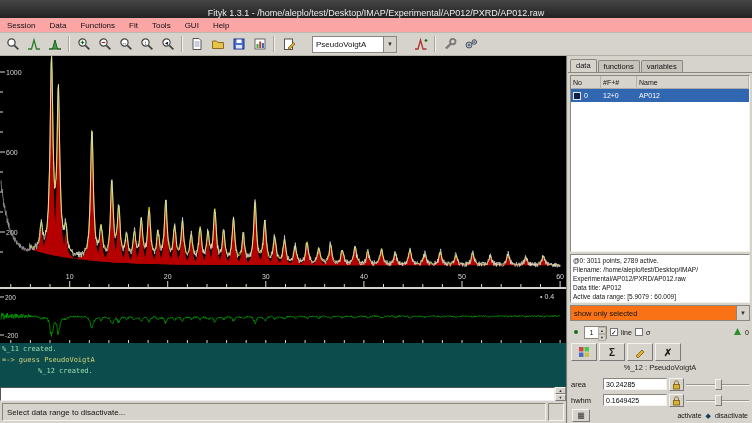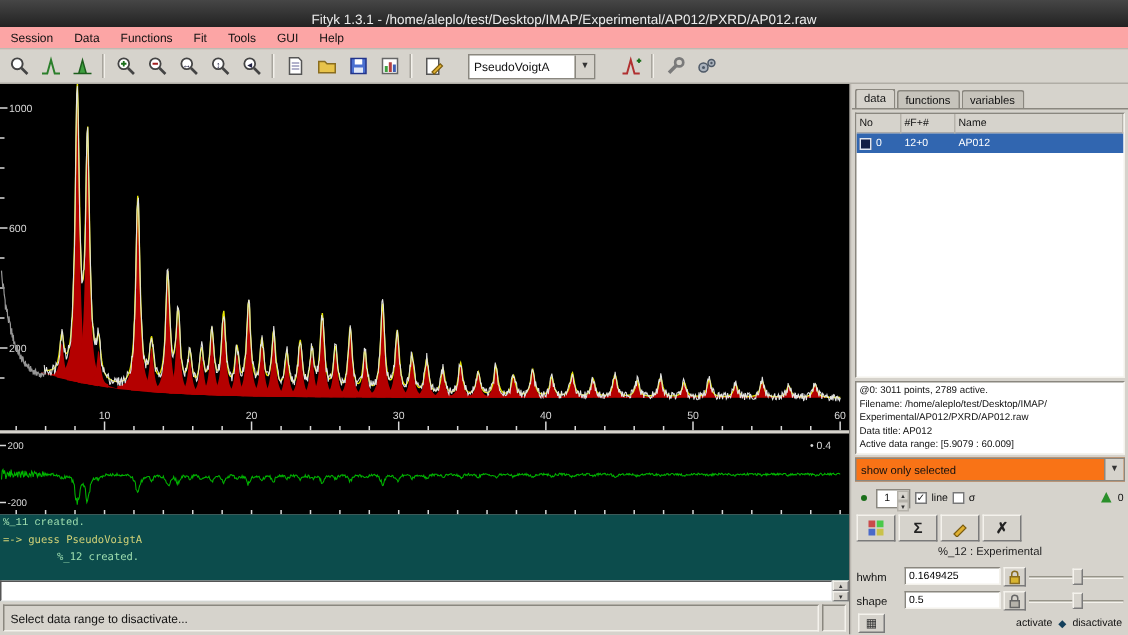--- a/index.html
+++ b/index.html
@@ -338,21 +338,21 @@
             <line x1="481.6" y1="54" x2="481.6" y2="51" stroke="#d8d8d8"></line>
             <line x1="501.2" y1="54" x2="501.2" y2="51" stroke="#d8d8d8"></line>
             <line x1="520.9" y1="54" x2="520.9" y2="51" stroke="#d8d8d8"></line>
             <line x1="540.5" y1="54" x2="540.5" y2="51" stroke="#d8d8d8"></line>
             <line x1="560.1" y1="54" x2="560.1" y2="51" stroke="#d8d8d8"></line>
             <polyline points="1.0,30.7 1.5,24.8 2.0,24.0 2.5,26.9 3.0,24.6 3.5,26.9 3.9,30.3 4.4,28.4 4.9,26.0 5.4,26.5 5.9,28.5 6.4,25.2 6.9,29.2 7.4,24.0 7.9,27.5 8.4,27.1 8.8,28.9 9.3,28.4 9.8,26.3 10.3,27.9 10.8,27.6 11.3,25.5 11.8,29.2 12.3,25.8 12.8,25.6 13.3,27.2 13.8,29.5 14.2,25.8 14.7,26.9 15.2,24.8 15.7,28.9 16.2,28.5 16.7,24.9 17.2,28.1 17.7,26.2 18.2,28.1 18.7,28.7 19.1,29.0 19.6,26.7 20.1,27.3 20.6,28.5 21.1,25.1 21.6,26.1 22.1,28.9 22.6,26.6 23.1,25.4 23.6,26.6 24.1,26.1 24.5,27.4 25.0,28.9 25.5,26.4 26.0,28.0 26.5,26.5 27.0,27.3 27.5,28.7 28.0,28.5 28.5,25.3 29.0,27.7 29.4,26.5 29.9,28.1 30.4,26.6 30.9,27.8 31.4,26.8 31.9,27.9 32.4,27.2 32.9,27.6 33.4,27.1 33.9,27.9 34.3,26.8 34.8,27.0 35.3,26.6 35.8,28.1 36.3,27.7 36.8,28.1 37.3,28.1 37.8,27.4 38.3,28.6 38.8,28.1 39.3,27.9 39.7,28.5 40.2,29.7 40.7,30.2 41.2,29.0 41.7,29.9 42.2,30.3 42.7,30.0 43.2,28.2 43.7,29.8 44.2,28.8 44.6,28.3 45.1,29.2 45.6,29.3 46.1,28.5 46.6,29.6 47.1,29.1 47.6,29.5 48.1,32.7 48.6,31.0 49.1,33.2 49.6,34.4 50.0,40.4 50.5,44.5 51.0,43.2 51.5,47.4 52.0,43.1 52.5,43.7 53.0,42.1 53.5,37.2 54.0,34.9 54.5,34.1 54.9,34.2 55.4,33.4 55.9,35.4 56.4,35.1 56.9,36.8 57.4,42.9 57.9,45.9 58.4,44.5 58.9,41.7 59.4,39.5 59.9,38.9 60.3,34.0 60.8,33.2 61.3,31.9 61.8,31.1 62.3,29.7 62.8,30.7 63.3,30.6 63.8,29.5 64.3,29.4 64.8,30.9 65.2,29.7 65.7,31.1 66.2,29.8 66.7,29.2 67.2,28.7 67.7,28.6 68.2,29.3 68.7,28.1 69.2,28.5 69.7,28.4 70.2,28.2 70.6,27.0 71.1,27.2 71.6,27.7 72.1,27.4 72.6,28.1 73.1,28.0 73.6,27.0 74.1,28.2 74.6,28.3 75.1,26.8 75.5,27.4 76.0,27.7 76.5,28.3 77.0,27.6 77.5,28.1 78.0,26.7 78.5,27.9 79.0,27.8 79.5,27.6 80.0,28.2 80.5,28.1 80.9,28.2 81.4,27.4 81.9,28.1 82.4,27.9 82.9,28.0 83.4,27.9 83.9,27.5 84.4,28.1 84.9,27.2 85.4,27.3 85.8,28.1 86.3,28.2 86.8,28.5 87.3,29.5 87.8,29.2 88.3,28.9 88.8,31.1 89.3,31.7 89.8,31.6 90.3,33.1 90.7,37.4 91.2,37.8 91.7,39.2 92.2,38.7 92.7,36.3 93.2,34.5 93.7,33.8 94.2,31.1 94.7,32.3 95.2,31.0 95.7,29.7 96.1,30.1 96.6,29.2 97.1,29.7 97.6,29.1 98.1,28.9 98.6,28.6 99.1,28.6 99.6,28.8 100.1,30.5 100.6,31.5 101.0,32.1 101.5,30.8 102.0,31.1 102.5,28.8 103.0,28.3 103.5,29.1 104.0,28.3 104.5,28.0 105.0,27.8 105.5,28.8 106.0,27.9 106.4,28.3 106.9,28.8 107.4,29.5 107.9,29.4 108.4,29.6 108.9,28.4 109.4,30.2 109.9,30.7 110.4,31.2 110.9,33.0 111.3,33.2 111.8,33.8 112.3,34.5 112.8,34.8 113.3,33.6 113.8,31.5 114.3,30.9 114.8,30.5 115.3,30.2 115.8,28.7 116.3,30.3 116.7,31.2 117.2,29.9 117.7,32.7 118.2,34.0 118.7,31.7 119.2,33.3 119.7,31.6 120.2,30.8 120.7,30.2 121.2,28.7 121.6,29.3 122.1,27.8 122.6,27.9 123.1,29.1 123.6,29.2 124.1,28.3 124.6,28.4 125.1,28.5 125.6,28.8 126.1,30.5 126.6,30.9 127.0,30.6 127.5,29.7 128.0,28.2 128.5,29.5 129.0,27.6 129.5,28.2 130.0,27.5 130.5,27.9 131.0,27.5 131.5,28.3 131.9,29.0 132.4,28.4 132.9,29.7 133.4,30.6 133.9,30.4 134.4,30.5 134.9,30.1 135.4,29.6 135.9,29.8 136.4,29.3 136.9,29.3 137.3,28.6 137.8,29.2 138.3,29.6 138.8,29.2 139.3,28.5 139.8,30.2 140.3,30.9 140.8,31.6 141.3,31.6 141.8,32.3 142.2,30.5 142.7,30.1 143.2,29.6 143.7,28.9 144.2,28.7 144.7,28.7 145.2,28.9 145.7,28.2 146.2,28.2 146.7,29.2 147.1,30.1 147.6,30.6 148.1,30.6 148.6,32.5 149.1,33.3 149.6,31.7 150.1,31.1 150.6,29.8 151.1,29.7 151.6,29.7 152.1,28.5 152.5,29.4 153.0,28.9 153.5,27.5 154.0,27.7 154.5,27.5 155.0,28.2 155.5,27.9 156.0,28.0 156.5,30.0 157.0,29.9 157.4,29.6 157.9,30.5 158.4,30.5 158.9,29.6 159.4,28.7 159.9,28.8 160.4,29.6 160.9,29.5 161.4,28.1 161.9,29.6 162.4,28.7 162.8,29.8 163.3,28.7 163.8,29.6 164.3,31.0 164.8,32.5 165.3,34.8 165.8,32.2 166.3,32.8 166.8,32.0 167.3,30.8 167.7,29.5 168.2,28.6 168.7,29.5 169.2,29.6 169.7,29.1 170.2,28.7 170.7,29.1 171.2,28.3 171.7,29.0 172.2,28.8 172.7,28.5 173.1,29.6 173.6,30.6 174.1,30.9 174.6,31.5 175.1,30.8 175.6,29.4 176.1,30.5 176.6,29.8 177.1,28.5 177.6,28.7 178.0,28.2 178.5,28.5 179.0,28.4 179.5,28.9 180.0,28.1 180.5,30.3 181.0,29.9 181.5,31.3 182.0,32.3 182.5,32.5 183.0,32.1 183.4,29.6 183.9,29.0 184.4,29.5 184.9,29.3 185.4,28.4 185.9,28.8 186.4,27.7 186.9,28.7 187.4,28.0 187.9,28.8 188.3,27.8 188.8,28.8 189.3,27.9 189.8,28.1 190.3,29.3 190.8,30.2 191.3,30.8 191.8,29.2 192.3,29.2 192.8,29.8 193.3,29.3 193.7,27.6 194.2,27.6 194.7,28.4 195.2,28.5 195.7,27.5 196.2,28.9 196.7,27.9 197.2,27.7 197.7,27.8 198.2,28.4 198.6,29.1 199.1,29.3 199.6,30.1 200.1,31.3 200.6,30.2 201.1,29.3 201.6,29.0 202.1,29.3 202.6,28.8 203.1,28.9 203.5,27.6 204.0,29.1 204.5,28.8 205.0,29.3 205.5,27.7 206.0,28.0 206.5,29.7 207.0,29.6 207.5,29.3 208.0,29.4 208.5,29.5 208.9,30.7 209.4,29.8 209.9,28.7 210.4,29.0 210.9,29.1 211.4,29.3 211.9,28.5 212.4,28.8 212.9,29.4 213.4,31.3 213.8,30.4 214.3,33.2 214.8,33.1 215.3,32.7 215.8,31.9 216.3,30.3 216.8,30.0 217.3,28.7 217.8,28.2 218.3,28.9 218.8,28.5 219.2,28.2 219.7,29.0 220.2,29.1 220.7,28.2 221.2,27.9 221.7,28.1 222.2,29.0 222.7,29.0 223.2,30.7 223.7,29.5 224.1,30.6 224.6,30.3 225.1,28.5 225.6,27.9 226.1,28.9 226.6,29.0 227.1,27.8 227.6,27.8 228.1,27.4 228.6,28.3 229.1,27.6 229.5,27.9 230.0,27.7 230.5,29.3 231.0,29.0 231.5,28.6 232.0,29.4 232.5,30.1 233.0,32.3 233.5,30.9 234.0,30.5 234.4,31.5 234.9,29.3 235.4,29.0 235.9,29.3 236.4,28.8 236.9,27.7 237.4,28.1 237.9,27.9 238.4,28.0 238.9,28.8 239.4,27.8 239.8,27.4 240.3,27.8 240.8,29.0 241.3,28.2 241.8,28.4 242.3,28.8 242.8,29.3 243.3,29.3 243.8,29.1 244.3,28.8 244.7,29.0 245.2,29.4 245.7,28.8 246.2,27.6 246.7,28.4 247.2,28.1 247.7,27.2 248.2,28.2 248.7,27.7 249.2,27.4 249.7,27.3 250.1,27.9 250.6,27.9 251.1,28.8 251.6,27.7 252.1,28.9 252.6,28.6 253.1,30.8 253.6,31.9 254.1,31.0 254.6,33.5 255.0,34.7 255.5,34.6 256.0,32.6 256.5,30.5 257.0,30.9 257.5,28.8 258.0,28.8 258.5,27.9 259.0,28.4 259.5,28.0 259.9,28.5 260.4,28.6 260.9,28.7 261.4,27.9 261.9,28.0 262.4,29.4 262.9,29.6 263.4,29.5 263.9,30.1 264.4,30.6 264.9,31.0 265.3,32.2 265.8,31.5 266.3,29.6 266.8,29.6 267.3,28.8 267.8,28.6 268.3,27.4 268.8,28.7 269.3,27.7 269.8,27.8 270.2,27.8 270.7,27.8 271.2,27.6 271.7,27.4 272.2,27.7 272.7,27.8 273.2,28.0 273.7,28.7 274.2,30.1 274.7,30.7 275.2,29.0 275.6,29.3 276.1,29.7 276.6,28.3 277.1,28.1 277.6,28.3 278.1,27.7 278.6,28.5 279.1,28.1 279.6,28.0 280.1,28.1 280.5,28.5 281.0,28.0 281.5,28.5 282.0,28.7 282.5,27.9 283.0,29.5 283.5,28.9 284.0,30.2 284.5,29.4 285.0,29.9 285.5,29.8 285.9,29.1 286.4,27.7 286.9,28.0 287.4,27.3 287.9,28.4 288.4,26.9 288.9,27.4 289.4,28.2 289.9,27.0 290.4,27.1 290.8,27.1 291.3,27.2 291.8,28.1 292.3,27.8 292.8,28.1 293.3,28.2 293.8,27.5 294.3,27.8 294.8,28.9 295.3,29.2 295.8,29.3 296.2,29.2 296.7,28.4 297.2,27.5 297.7,27.2 298.2,27.5 298.7,27.9 299.2,27.4 299.7,27.3 300.2,26.9 300.7,27.0 301.1,26.9 301.6,28.0 302.1,28.0 302.6,27.3 303.1,27.3 303.6,28.0 304.1,28.1 304.6,27.2 305.1,28.5 305.6,27.9 306.1,28.7 306.5,28.4 307.0,29.1 307.5,30.0 308.0,29.4 308.5,29.3 309.0,28.0 309.5,27.2 310.0,27.1 310.5,28.0 311.0,27.5 311.4,28.0 311.9,27.2 312.4,26.7 312.9,28.0 313.4,27.9 313.9,27.4 314.4,27.5 314.9,28.1 315.4,27.6 315.9,27.1 316.3,27.1 316.8,28.2 317.3,27.6 317.8,28.9 318.3,29.4 318.8,29.3 319.3,29.5 319.8,27.6 320.3,28.8 320.8,27.3 321.3,27.3 321.7,27.5 322.2,26.8 322.7,27.4 323.2,27.0 323.7,26.9 324.2,27.0 324.7,27.1 325.2,27.3 325.7,27.7 326.2,27.4 326.6,28.0 327.1,28.1 327.6,28.3 328.1,28.0 328.6,28.0 329.1,28.3 329.6,28.4 330.1,28.5 330.6,29.2 331.1,29.6 331.6,28.9 332.0,28.6 332.5,28.0 333.0,27.1 333.5,27.5 334.0,26.8 334.5,27.9 335.0,27.7 335.5,27.1 336.0,27.4 336.5,27.4 336.9,27.7 337.4,27.3 337.9,27.1 338.4,26.8 338.9,27.4 339.4,27.6 339.9,27.9 340.4,27.9 340.9,27.3 341.4,28.4 341.9,29.3 342.3,28.4 342.8,28.7 343.3,27.9 343.8,28.4 344.3,27.9 344.8,27.9 345.3,26.8 345.8,27.9 346.3,26.8 346.8,27.5 347.2,27.5 347.7,27.3 348.2,26.9 348.7,27.6 349.2,27.7 349.7,27.1 350.2,27.6 350.7,26.7 351.2,27.9 351.7,27.1 352.2,27.4 352.6,28.4 353.1,28.3 353.6,27.7 354.1,28.7 354.6,29.2 355.1,28.7 355.6,29.2 356.1,28.6 356.6,28.6 357.1,27.5 357.5,27.4 358.0,28.0 358.5,27.6 359.0,27.6 359.5,27.8 360.0,26.8 360.5,27.1 361.0,26.7 361.5,27.2 362.0,27.8 362.5,26.6 362.9,27.4 363.4,27.2 363.9,27.3 364.4,27.1 364.9,28.0 365.4,26.8 365.9,27.8 366.4,27.8 366.9,27.8 367.4,29.0 367.8,29.1 368.3,28.3 368.8,28.9 369.3,28.5 369.8,28.0 370.3,26.9 370.8,27.5 371.3,27.7 371.8,27.9 372.3,27.8 372.7,26.7 373.2,26.5 373.7,27.1 374.2,26.6 374.7,27.9 375.2,26.7 375.7,27.0 376.2,26.7 376.7,27.9 377.2,27.9 377.7,27.0 378.1,27.3 378.6,27.5 379.1,27.2 379.6,27.7 380.1,28.7 380.6,28.3 381.1,29.2 381.6,28.2 382.1,28.5 382.6,28.5 383.0,28.7 383.5,28.0 384.0,28.3 384.5,27.4 385.0,27.4 385.5,27.2 386.0,28.0 386.5,27.6 387.0,27.4 387.5,27.1 388.0,27.0 388.4,26.7 388.9,27.8 389.4,27.8 389.9,27.3 390.4,27.9 390.9,26.8 391.4,26.6 391.9,26.8 392.4,26.8 392.9,26.8 393.3,28.0 393.8,28.0 394.3,28.0 394.8,27.8 395.3,28.7 395.8,28.1 396.3,27.6 396.8,28.5 397.3,27.7 397.8,27.0 398.3,26.8 398.7,28.0 399.2,26.6 399.7,27.3 400.2,26.6 400.7,27.5 401.2,27.6 401.7,26.9 402.2,26.7 402.7,27.0 403.2,26.5 403.6,26.8 404.1,27.7 404.6,27.7 405.1,27.0 405.6,27.4 406.1,27.7 406.6,27.2 407.1,26.9 407.6,27.0 408.1,28.4 408.6,28.4 409.0,27.8 409.5,28.8 410.0,29.3 410.5,29.2 411.0,28.7 411.5,28.3 412.0,28.4 412.5,27.3 413.0,27.1 413.5,27.8 413.9,27.4 414.4,27.3 414.9,26.9 415.4,26.9 415.9,27.8 416.4,27.7 416.9,27.5 417.4,27.5 417.9,26.7 418.4,27.3 418.9,26.9 419.3,27.6 419.8,26.8 420.3,27.4 420.8,27.5 421.3,27.8 421.8,26.9 422.3,27.6 422.8,27.8 423.3,27.6 423.8,28.4 424.2,28.8 424.7,27.6 425.2,28.4 425.7,28.0 426.2,28.4 426.7,28.0 427.2,27.6 427.7,27.3 428.2,27.0 428.7,27.7 429.1,27.6 429.6,27.3 430.1,27.6 430.6,27.0 431.1,26.7 431.6,27.0 432.1,26.8 432.6,27.1 433.1,26.5 433.6,27.4 434.1,27.0 434.5,26.9 435.0,26.8 435.5,27.6 436.0,27.9 436.5,27.9 437.0,27.7 437.5,26.8 438.0,28.0 438.5,27.2 439.0,27.2 439.4,27.5 439.9,28.2 440.4,28.5 440.9,27.6 441.4,27.7 441.9,28.0 442.4,27.8 442.9,27.2 443.4,28.0 443.9,27.6 444.4,26.9 444.8,26.9 445.3,26.7 445.8,27.7 446.3,27.5 446.8,27.6 447.3,26.9 447.8,26.7 448.3,26.7 448.8,26.9 449.3,27.6 449.7,27.7 450.2,26.9 450.7,26.8 451.2,27.7 451.7,26.9 452.2,27.9 452.7,27.0 453.2,27.2 453.7,27.7 454.2,26.9 454.7,28.2 455.1,28.3 455.6,28.2 456.1,28.1 456.6,28.5 457.1,28.0 457.6,27.3 458.1,27.8 458.6,27.5 459.1,27.6 459.6,27.5 460.0,27.7 460.5,27.5 461.0,26.8 461.5,27.6 462.0,27.4 462.5,26.6 463.0,26.6 463.5,27.2 464.0,27.6 464.5,27.1 465.0,27.6 465.4,26.5 465.9,26.7 466.4,27.4 466.9,27.2 467.4,27.1 467.9,26.7 468.4,27.1 468.9,27.6 469.4,27.1 469.9,27.1 470.3,28.1 470.8,27.5 471.3,27.1 471.8,28.1 472.3,28.3 472.8,27.5 473.3,27.7 473.8,27.3 474.3,28.1 474.8,26.8 475.3,28.0 475.7,27.0 476.2,27.6 476.7,26.8 477.2,27.0 477.7,27.4 478.2,27.6 478.7,27.7 479.2,26.5 479.7,26.8 480.2,27.3 480.6,27.0 481.1,26.5 481.6,26.8 482.1,27.6 482.6,27.3 483.1,27.2 483.6,26.9 484.1,27.1 484.6,27.3 485.1,27.6 485.5,26.6 486.0,26.8 486.5,27.2 487.0,27.5 487.5,27.8 488.0,28.0 488.5,27.7 489.0,27.4 489.5,28.1 490.0,28.5 490.5,27.5 490.9,27.6 491.4,27.2 491.9,27.1 492.4,27.3 492.9,27.6 493.4,27.2 493.9,27.0 494.4,27.5 494.9,27.6 495.4,27.0 495.8,27.3 496.3,26.8 496.8,27.6 497.3,27.8 497.8,27.5 498.3,26.5 498.8,27.7 499.3,26.9 499.8,26.7 500.3,26.9 500.8,26.7 501.2,26.8 501.7,26.7 502.2,27.5 502.7,27.0 503.2,27.0 503.7,26.8 504.2,27.8 504.7,27.9 505.2,26.6 505.7,26.8 506.1,27.4 506.6,27.0 507.1,27.3 507.6,28.3 508.1,28.0 508.6,27.5 509.1,27.2 509.6,27.3 510.1,27.6 510.6,26.7 511.1,27.9 511.5,26.9 512.0,27.6 512.5,27.1 513.0,27.5 513.5,27.4 514.0,26.9 514.5,26.5 515.0,27.3 515.5,26.6 516.0,27.5 516.4,26.8 516.9,27.7 517.4,27.1 517.9,27.6 518.4,26.6 518.9,27.6 519.4,26.6 519.9,27.3 520.4,26.8 520.9,27.1 521.4,27.4 521.8,27.4 522.3,26.6 522.8,26.6 523.3,26.7 523.8,26.8 524.3,27.9 524.8,28.0 525.3,28.4 525.8,27.6 526.3,27.4 526.7,28.0 527.2,26.9 527.7,27.6 528.2,26.8 528.7,27.7 529.2,27.2 529.7,27.5 530.2,27.1 530.7,27.8 531.2,27.2 531.7,26.5 532.1,26.8 532.6,26.8 533.1,27.6 533.6,27.6 534.1,26.7 534.6,26.7 535.1,27.4 535.6,27.2 536.1,27.0 536.6,27.6 537.0,26.8 537.5,26.9 538.0,27.3 538.5,26.5 539.0,26.8 539.5,27.7 540.0,26.8 540.5,26.7 541.0,27.8 541.5,26.8 541.9,27.3 542.4,27.2 542.9,27.3 543.4,27.9 543.9,28.4 544.4,27.6 544.9,27.5 545.4,28.1 545.9,27.9 546.4,27.3 546.9,26.5 547.3,26.5 547.8,27.2 548.3,27.8 548.8,27.5 549.3,27.5 549.8,26.6 550.3,27.1 550.8,27.4 551.3,27.5 551.8,26.7 552.2,27.4 552.7,26.7 553.2,27.7 553.7,26.6 554.2,27.6 554.7,26.7 555.2,26.8 555.7,26.5 556.2,27.3 556.7,27.4 557.2,27.6 557.6,27.4 558.1,26.7 558.6,26.6 559.1,26.5 559.6,26.8 560.1,27.2 " fill="none" stroke="#00b400" stroke-width="0.7"></polyline>
             <text x="540" y="10" fill="#d8d8d8" font-size="7">• 0.4</text>
           </svg>
       </div>
       <div class="console">
-        <div class="console-line" style="color: rgb(159, 223, 176); font-family: Liberation Mono, monospace;">%_11 created.</div>
+        <div class="console-line" style="color: rgb(159, 223, 176);">%_11 created.</div>
         <div class="console-line" style="color: rgb(210, 210, 119);">=-&gt; guess PseudoVoigtA</div>
         <div class="console-line" style="color: rgb(159, 223, 176); margin-left: 36px;">%_12 created.</div>
       </div>
       <div class="input-row">
         <input class="cmd-input" value="" style="">
         <div class="mini-scroll">
           <div>▲</div>
           <div>▼</div>
         </div>
       </div>
@@ -433,50 +433,50 @@
         <div class="sbtn">
             <svg width="12" height="12">
               <path d="M2,10 L8,4 l2,2 L4,12 z" fill="#e0b030" stroke="#7a5c10" stroke-width="0.8"></path>
             </svg>
           </div>
         <div class="sbtn">
             <span>✗</span>
           </div>
       </div>
 
-      <div class="func-label">%_12 : Experimental</div>
-
+      <div class="func-label">%_12 : PseudoVoigtA</div>
+
+      <div class="param-row">
+        <span class="param-name">area</span>
+        <input class="param-input" value="30.24285" style="">
+        <div class="lock-btn">
+            <svg width="11" height="11">
+              <path d="M3.5,5.5 V3.8 a2,2 0 0 1 4,0 V5.5" fill="none" stroke="#8a6d1f" stroke-width="1"></path>
+              <rect x="2.5" y="5.5" width="6" height="4.5" fill="#d8b430" stroke="#8a6d1f"></rect>
+            </svg>
+          </div>
+        <div class="slider">
+            <div class="slider-track"></div>
+            <div class="slider-thumb"></div>
+          </div>
+      </div>
       <div class="param-row">
         <span class="param-name">hwhm</span>
         <input class="param-input" value="0.1649425" style="">
         <div class="lock-btn">
             <svg width="11" height="11">
               <path d="M3.5,5.5 V3.8 a2,2 0 0 1 4,0 V5.5" fill="none" stroke="#8a6d1f" stroke-width="1"></path>
               <rect x="2.5" y="5.5" width="6" height="4.5" fill="#d8b430" stroke="#8a6d1f"></rect>
             </svg>
           </div>
         <div class="slider">
             <div class="slider-track"></div>
             <div class="slider-thumb"></div>
           </div>
       </div>
-      <div class="param-row">
-        <span class="param-name">shape</span>
-        <input class="param-input" value="0.5" style="">
-        <div class="lock-btn">
-            <svg width="11" height="11">
-              <path d="M3.5,5.5 V3.8 a2,2 0 0 1 4,0 V5.5" fill="none" stroke="#666" stroke-width="1"></path>
-              <rect x="2.5" y="5.5" width="6" height="4.5" fill="#b5b2aa" stroke="#666"></rect>
-            </svg>
-          </div>
-        <div class="slider">
-            <div class="slider-track"></div>
-            <div class="slider-thumb"></div>
-          </div>
-      </div>
 
       <div class="bottom-row">
         <div class="kbtn">
             <span>▦</span>
           </div>
         <span class="spacer"></span>
         <span>activate</span>
         <span class="diamond">◆</span>
         <span>disactivate</span>
       </div>

